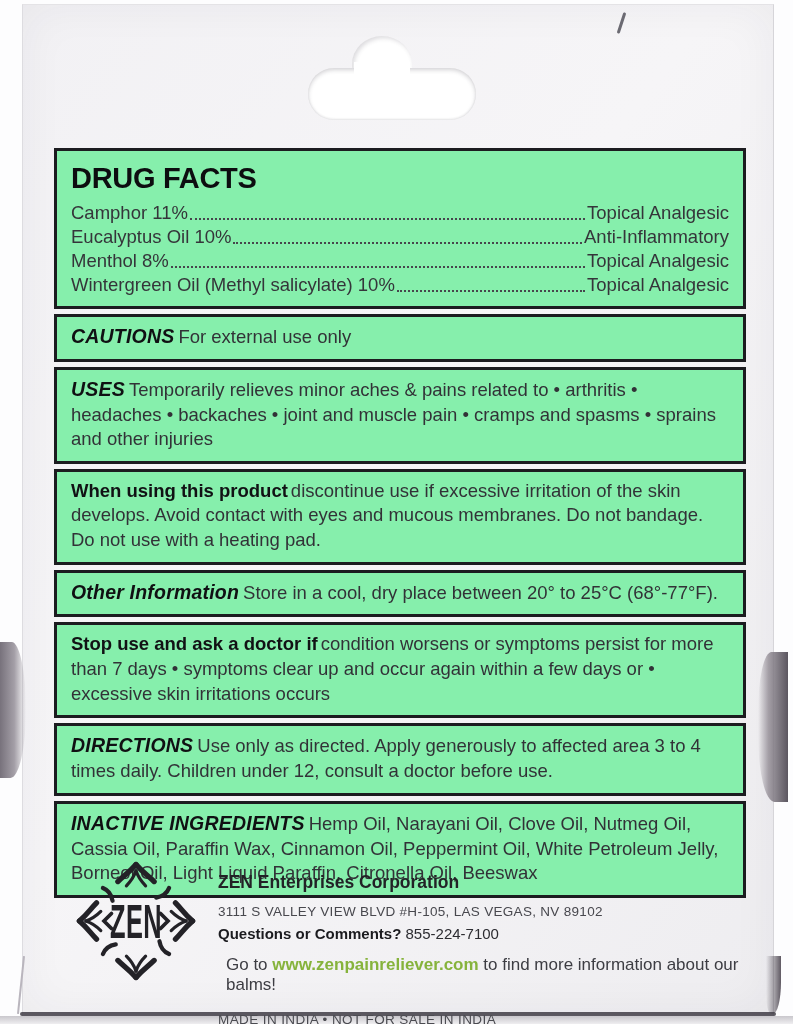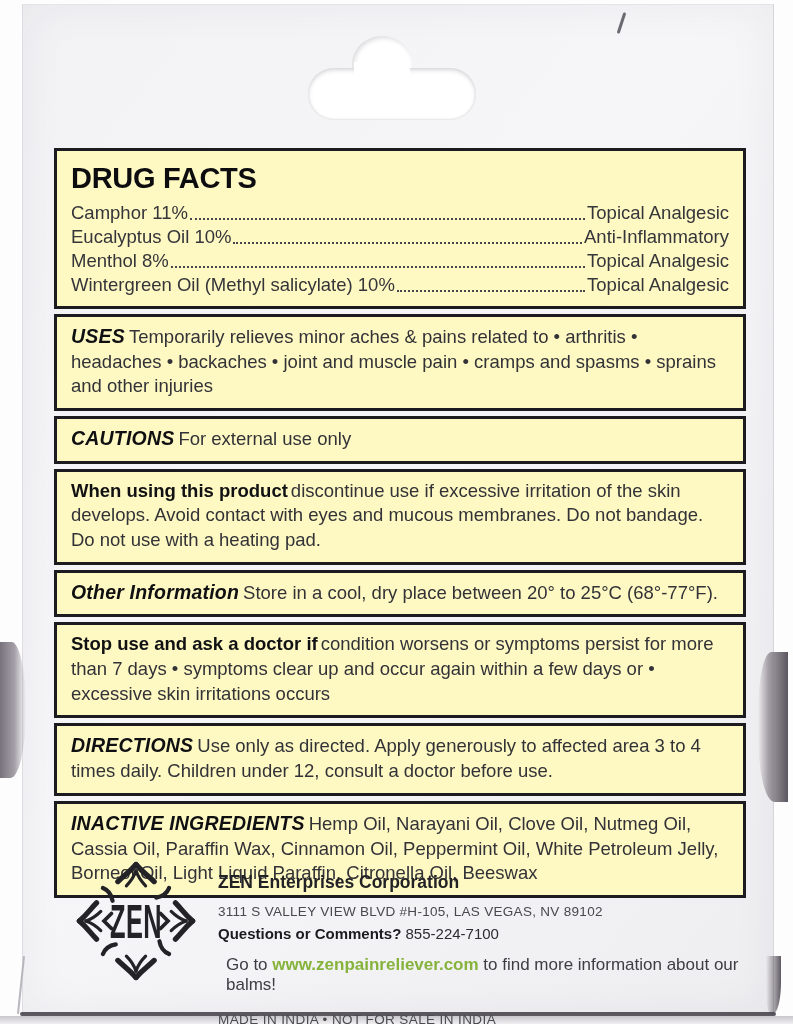--- a/index.html
+++ b/index.html
@@ -30,21 +30,21 @@
     border-radius:0 55% 60% 0 / 0 50% 50% 0;opacity:.8;}
   .flap-right{position:absolute;left:758px;top:652px;width:30px;height:150px;
     background:linear-gradient(270deg,#3f3944 0%,#979199 65%,rgba(151,145,153,0) 100%);
     border-radius:45% 0 0 55% / 40% 0 0 45%;opacity:.85;}
   .corner-right{position:absolute;left:766px;top:956px;width:15px;height:58px;
     background:linear-gradient(90deg,rgba(65,59,69,0),#433c47);border-radius:0 0 55% 35%;opacity:.85;}
   .crease-left{position:absolute;left:20px;top:956px;width:2px;height:58px;background:#b9b5bd;transform:rotate(6deg);}
   
   .panel{position:absolute;left:54px;top:148px;width:692px;display:flex;flex-direction:column;gap:5px;}
   .sec{
-    box-sizing:border-box;border:3px solid #1c1c20;background:#fef9c3;
+    box-sizing:border-box;border:3px solid #1c1c20;background:#86efac;
     padding:7px 14px 9px 14px;color:#323237;font-size:18.5px;line-height:1.33;
   }
   .drugfacts{font-size:29px;font-weight:bold;letter-spacing:-.3px;color:#0d0d10;margin:1px 0 3px 0;}
   .active-head{font-size:20.5px;font-weight:bold;font-style:italic;color:#121215;letter-spacing:.2px;margin:0 0 4px 0;}
   .ing-row{display:flex;align-items:baseline;white-space:nowrap;font-size:18.5px;color:#35353a;line-height:1.3;}
   .leader{flex:1;border-bottom:2.5px dotted #46464c;margin:0 2px;align-self:flex-end;height:0;margin-bottom:5px;}
   .lbl-italic{font-weight:bold;font-style:italic;font-size:19.5px;color:#101013;letter-spacing:.2px;padding-right:4px;}
   .lbl-bold{font-weight:bold;color:#111114;padding-right:3px;}
   
   .footer{position:absolute;left:70px;top:850px;width:676px;}
@@ -94,25 +94,25 @@
         <span>Topical Analgesic</span>
       </div>
       <div class="ing-row">
         <span>Wintergreen Oil (Methyl salicylate) 10%</span>
         <span class="leader"></span>
         <span>Topical Analgesic</span>
       </div>
     </div>
 
     <div class="sec">
-      <span class="lbl-italic">USES</span><span>Temporarily relieves minor aches &amp; pains related to • arthritis • headaches • backaches • joint and muscle pain • cramps and spasms • sprains and other injuries</span>
+      <span class="lbl-italic">CAUTIONS</span><span>For external use only</span>
     </div>
 
     <div class="sec">
-      <span class="lbl-italic">CAUTIONS</span><span>For external use only</span>
+      <span class="lbl-italic">USES</span><span>Temporarily relieves minor aches &amp; pains related to • arthritis • headaches • backaches • joint and muscle pain • cramps and spasms • sprains and other injuries</span>
     </div>
 
     <div class="sec">
       <span class="lbl-bold">When using this product</span><span>discontinue use if excessive irritation of the skin develops. Avoid contact with eyes and mucous membranes. Do not bandage. Do not use with a heating pad.</span>
     </div>
 
     <div class="sec">
       <span class="lbl-italic">Other Information</span><span>Store in a cool, dry place between 20° to 25°C (68°-77°F).</span>
     </div>
 

